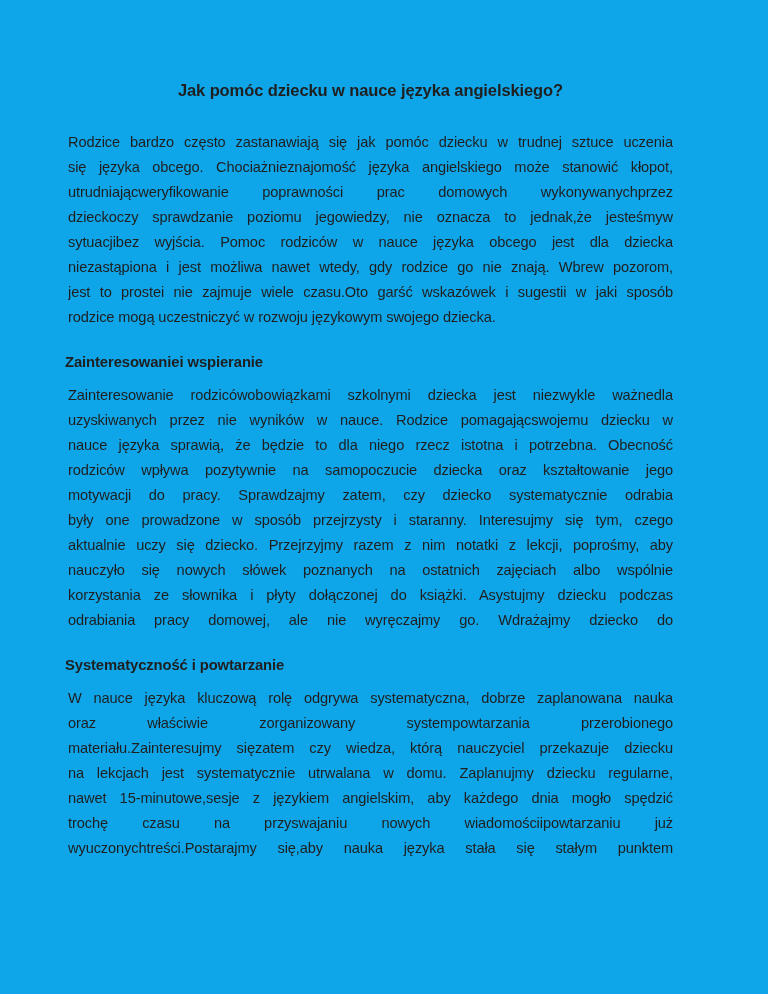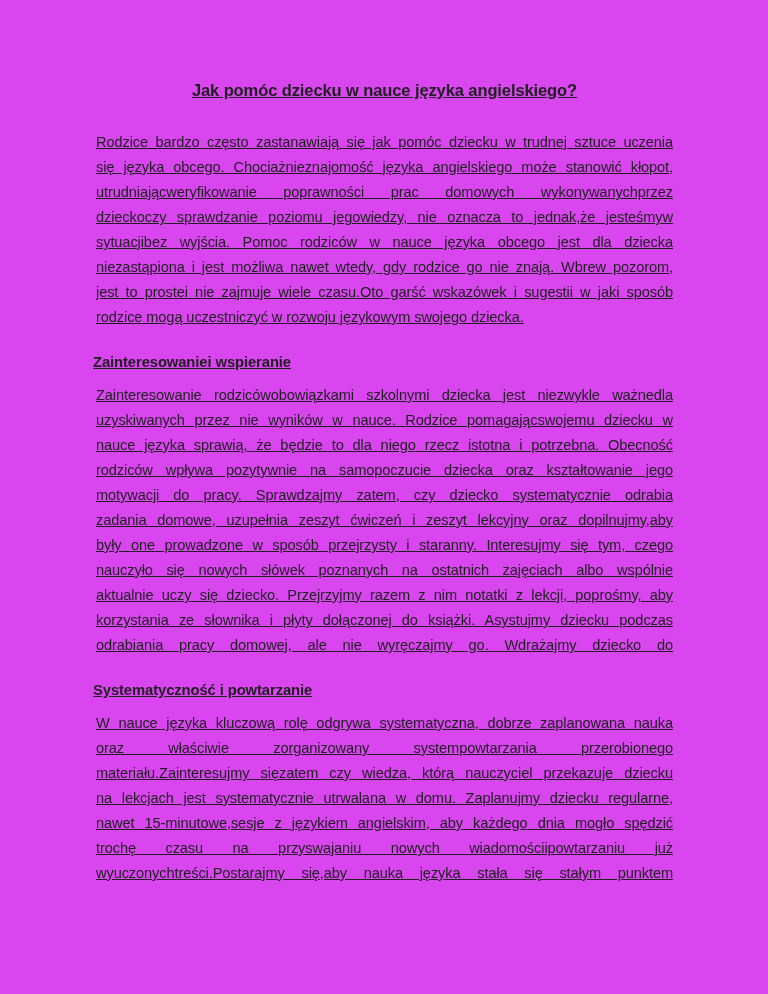--- a/index.html
+++ b/index.html
@@ -4,27 +4,26 @@
 <style>
   html, body {
     margin: 0;
     padding: 0;
     background: #ffffff;
   }
   .page {
     position: relative;
     width: 768px;
     height: 994px;
-    background: #d946ef;
+    background: #0ea5e9;
     box-sizing: border-box;
-    padding: 78px 87px 0 88px;
+    padding: 78px 87px 0 60px;
     font-family: "Liberation Sans", "DejaVu Sans", sans-serif;
     color: #1f1f1f;
     overflow: hidden;
-    text-decoration: underline;
   }
   .doc-title {
     margin: 0 0 27px 0;
     font-size: 16.5px;
     font-weight: bold;
     line-height: 25px;
     text-align: center;
     letter-spacing: -0.1px;
   }
   .section-heading {
@@ -72,24 +71,23 @@
   </section>
 
   <section class="doc-section">
     <h2 class="section-heading">Zainteresowaniei wspieranie</h2>
     <div class="para">
         <div class="line">Zainteresowanie rodzicówobowiązkami szkolnymi dziecka jest niezwykle ważnedla</div>
         <div class="line">uzyskiwanych przez nie wyników w nauce. Rodzice pomagającswojemu dziecku w</div>
         <div class="line">nauce języka sprawią, że będzie to dla niego rzecz istotna i potrzebna. Obecność</div>
         <div class="line">rodziców wpływa pozytywnie na samopoczucie dziecka oraz kształtowanie jego</div>
         <div class="line">motywacji do pracy. Sprawdzajmy zatem, czy dziecko systematycznie odrabia</div>
-        <div class="line">zadania domowe, uzupełnia zeszyt ćwiczeń i zeszyt lekcyjny oraz dopilnujmy,aby</div>
         <div class="line">były one prowadzone w sposób przejrzysty i staranny. Interesujmy się tym, czego</div>
+        <div class="line">aktualnie uczy się dziecko. Przejrzyjmy razem z nim notatki z lekcji, poprośmy, aby</div>
         <div class="line">nauczyło się nowych słówek poznanych na ostatnich zajęciach albo wspólnie</div>
-        <div class="line">aktualnie uczy się dziecko. Przejrzyjmy razem z nim notatki z lekcji, poprośmy, aby</div>
         <div class="line">korzystania ze słownika i płyty dołączonej do książki. Asystujmy dziecku podczas</div>
         <div class="line">odrabiania pracy domowej, ale nie wyręczajmy go. Wdrażajmy dziecko do</div>
       </div>
   </section>
 
   <section class="doc-section">
     <h2 class="section-heading">Systematyczność i powtarzanie</h2>
     <div class="para">
         <div class="line">W nauce języka kluczową rolę odgrywa systematyczna, dobrze zaplanowana nauka</div>
         <div class="line">oraz właściwie zorganizowany systempowtarzania przerobionego</div>

